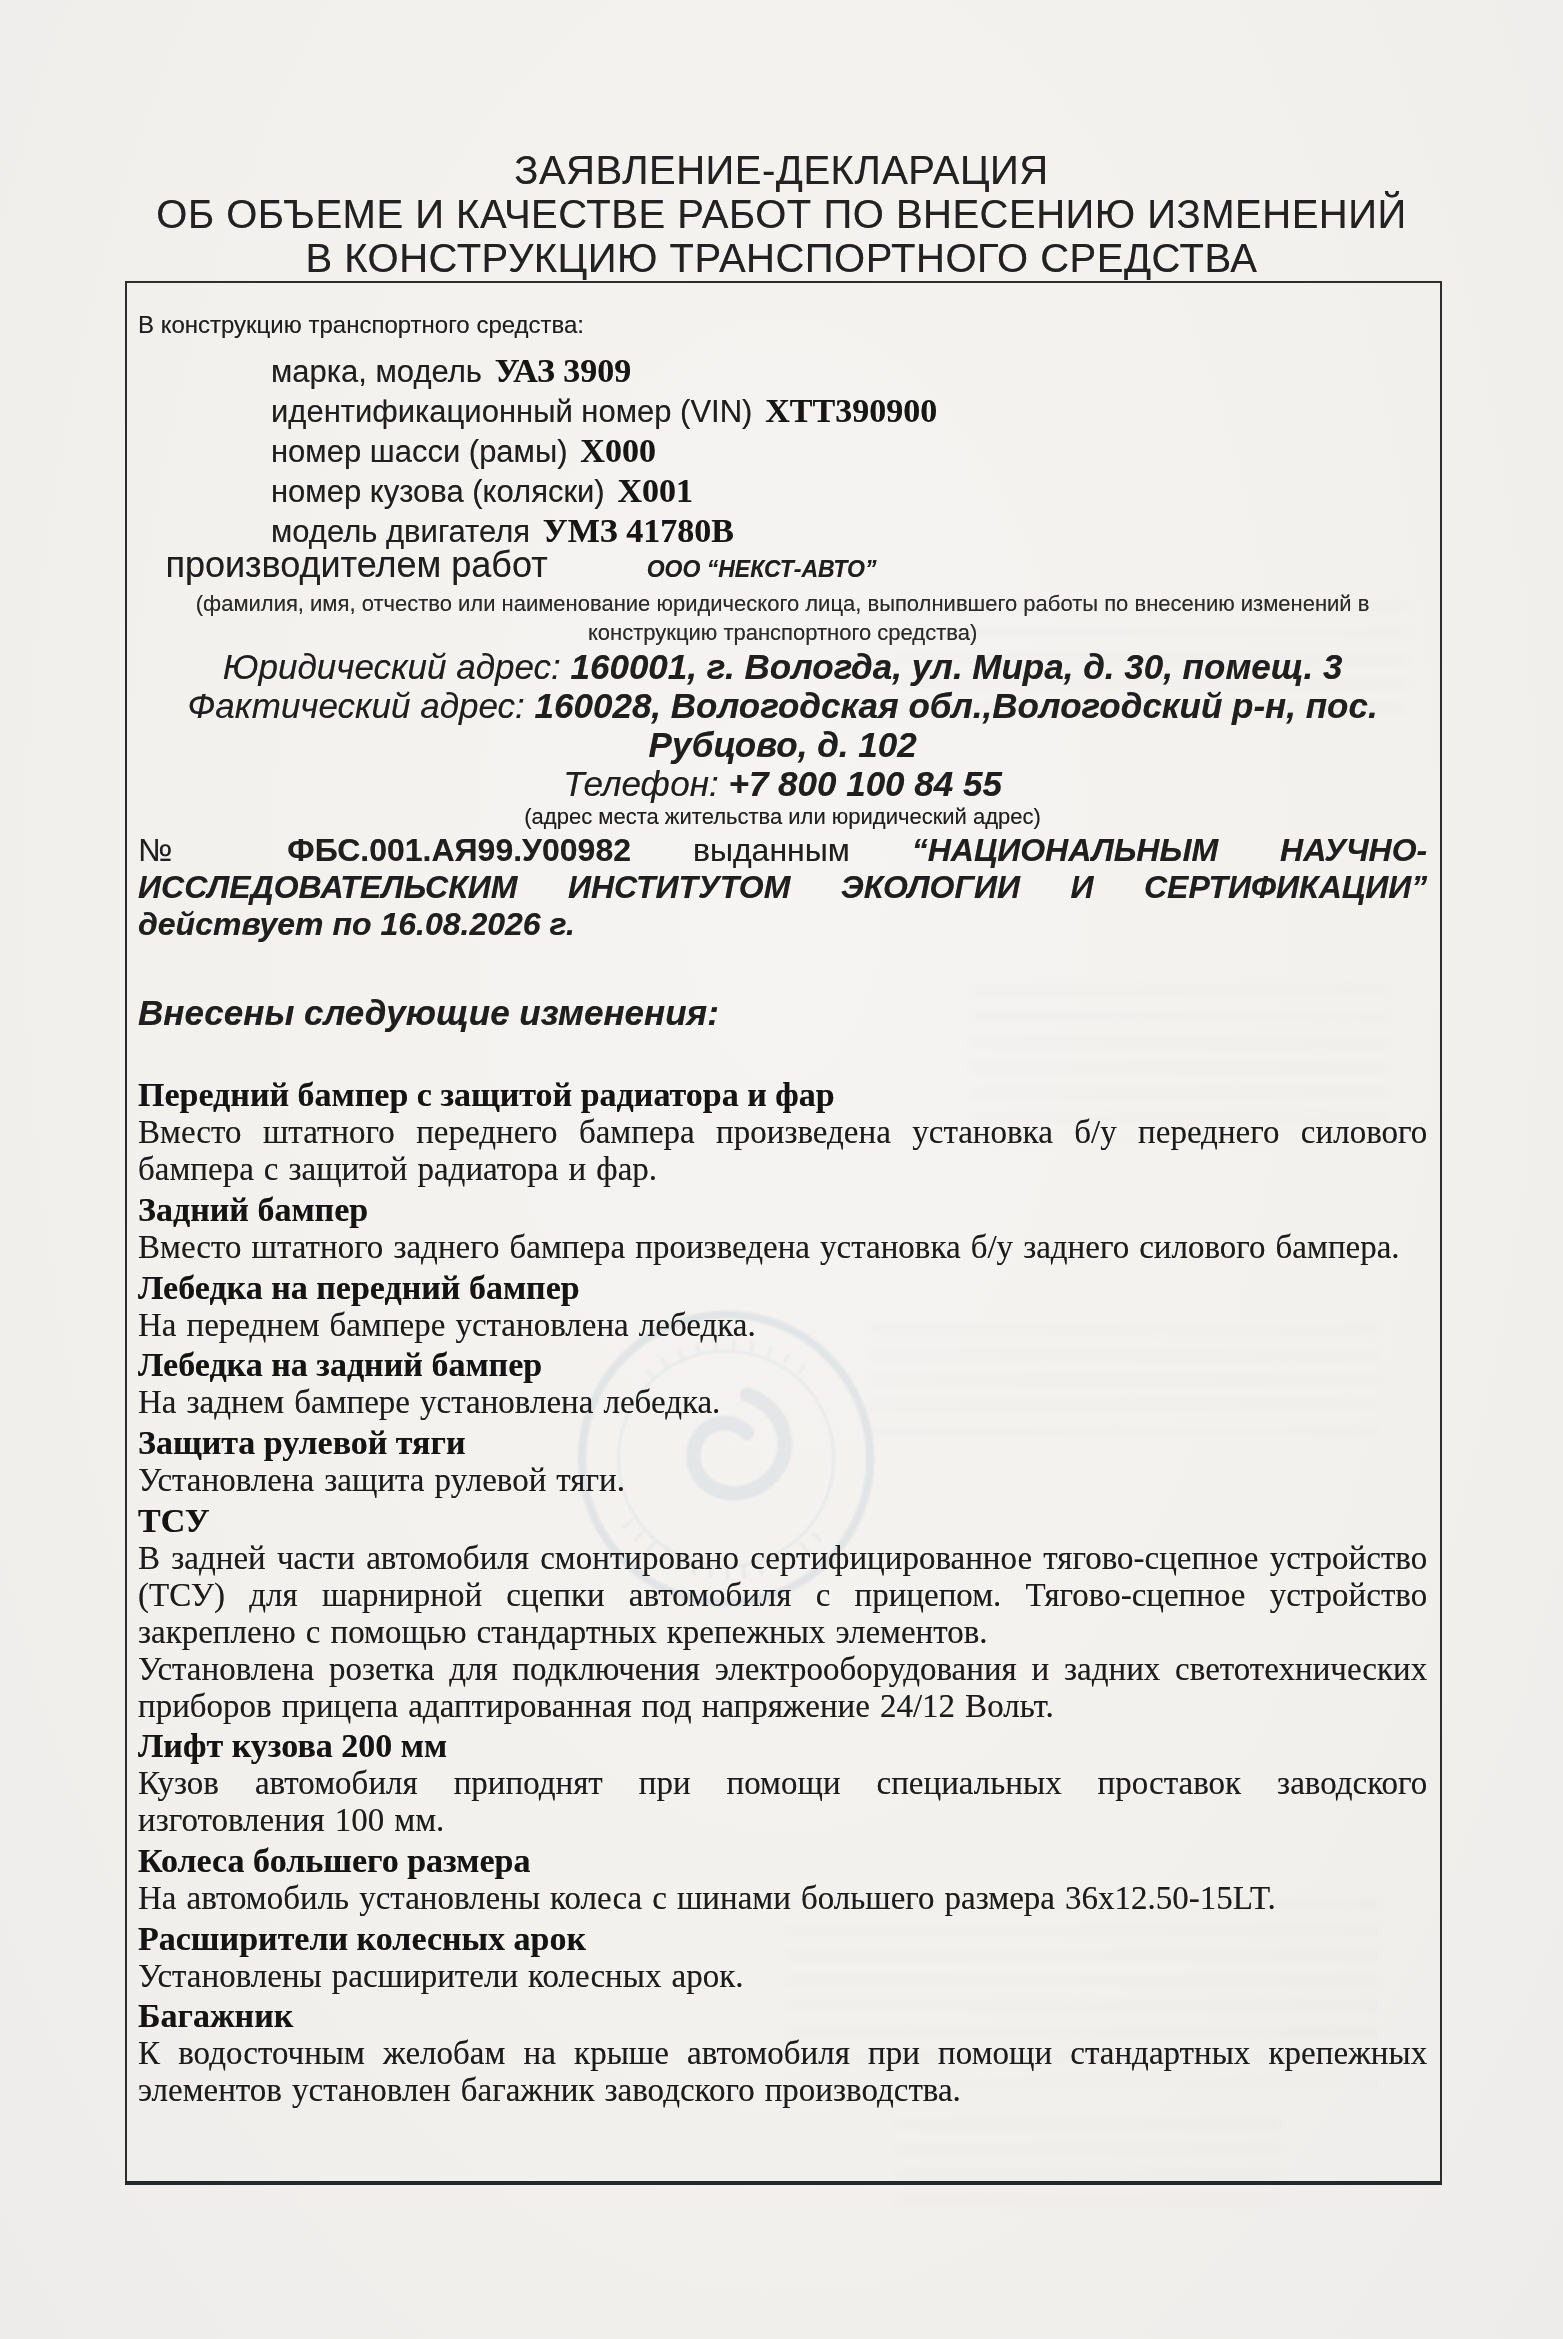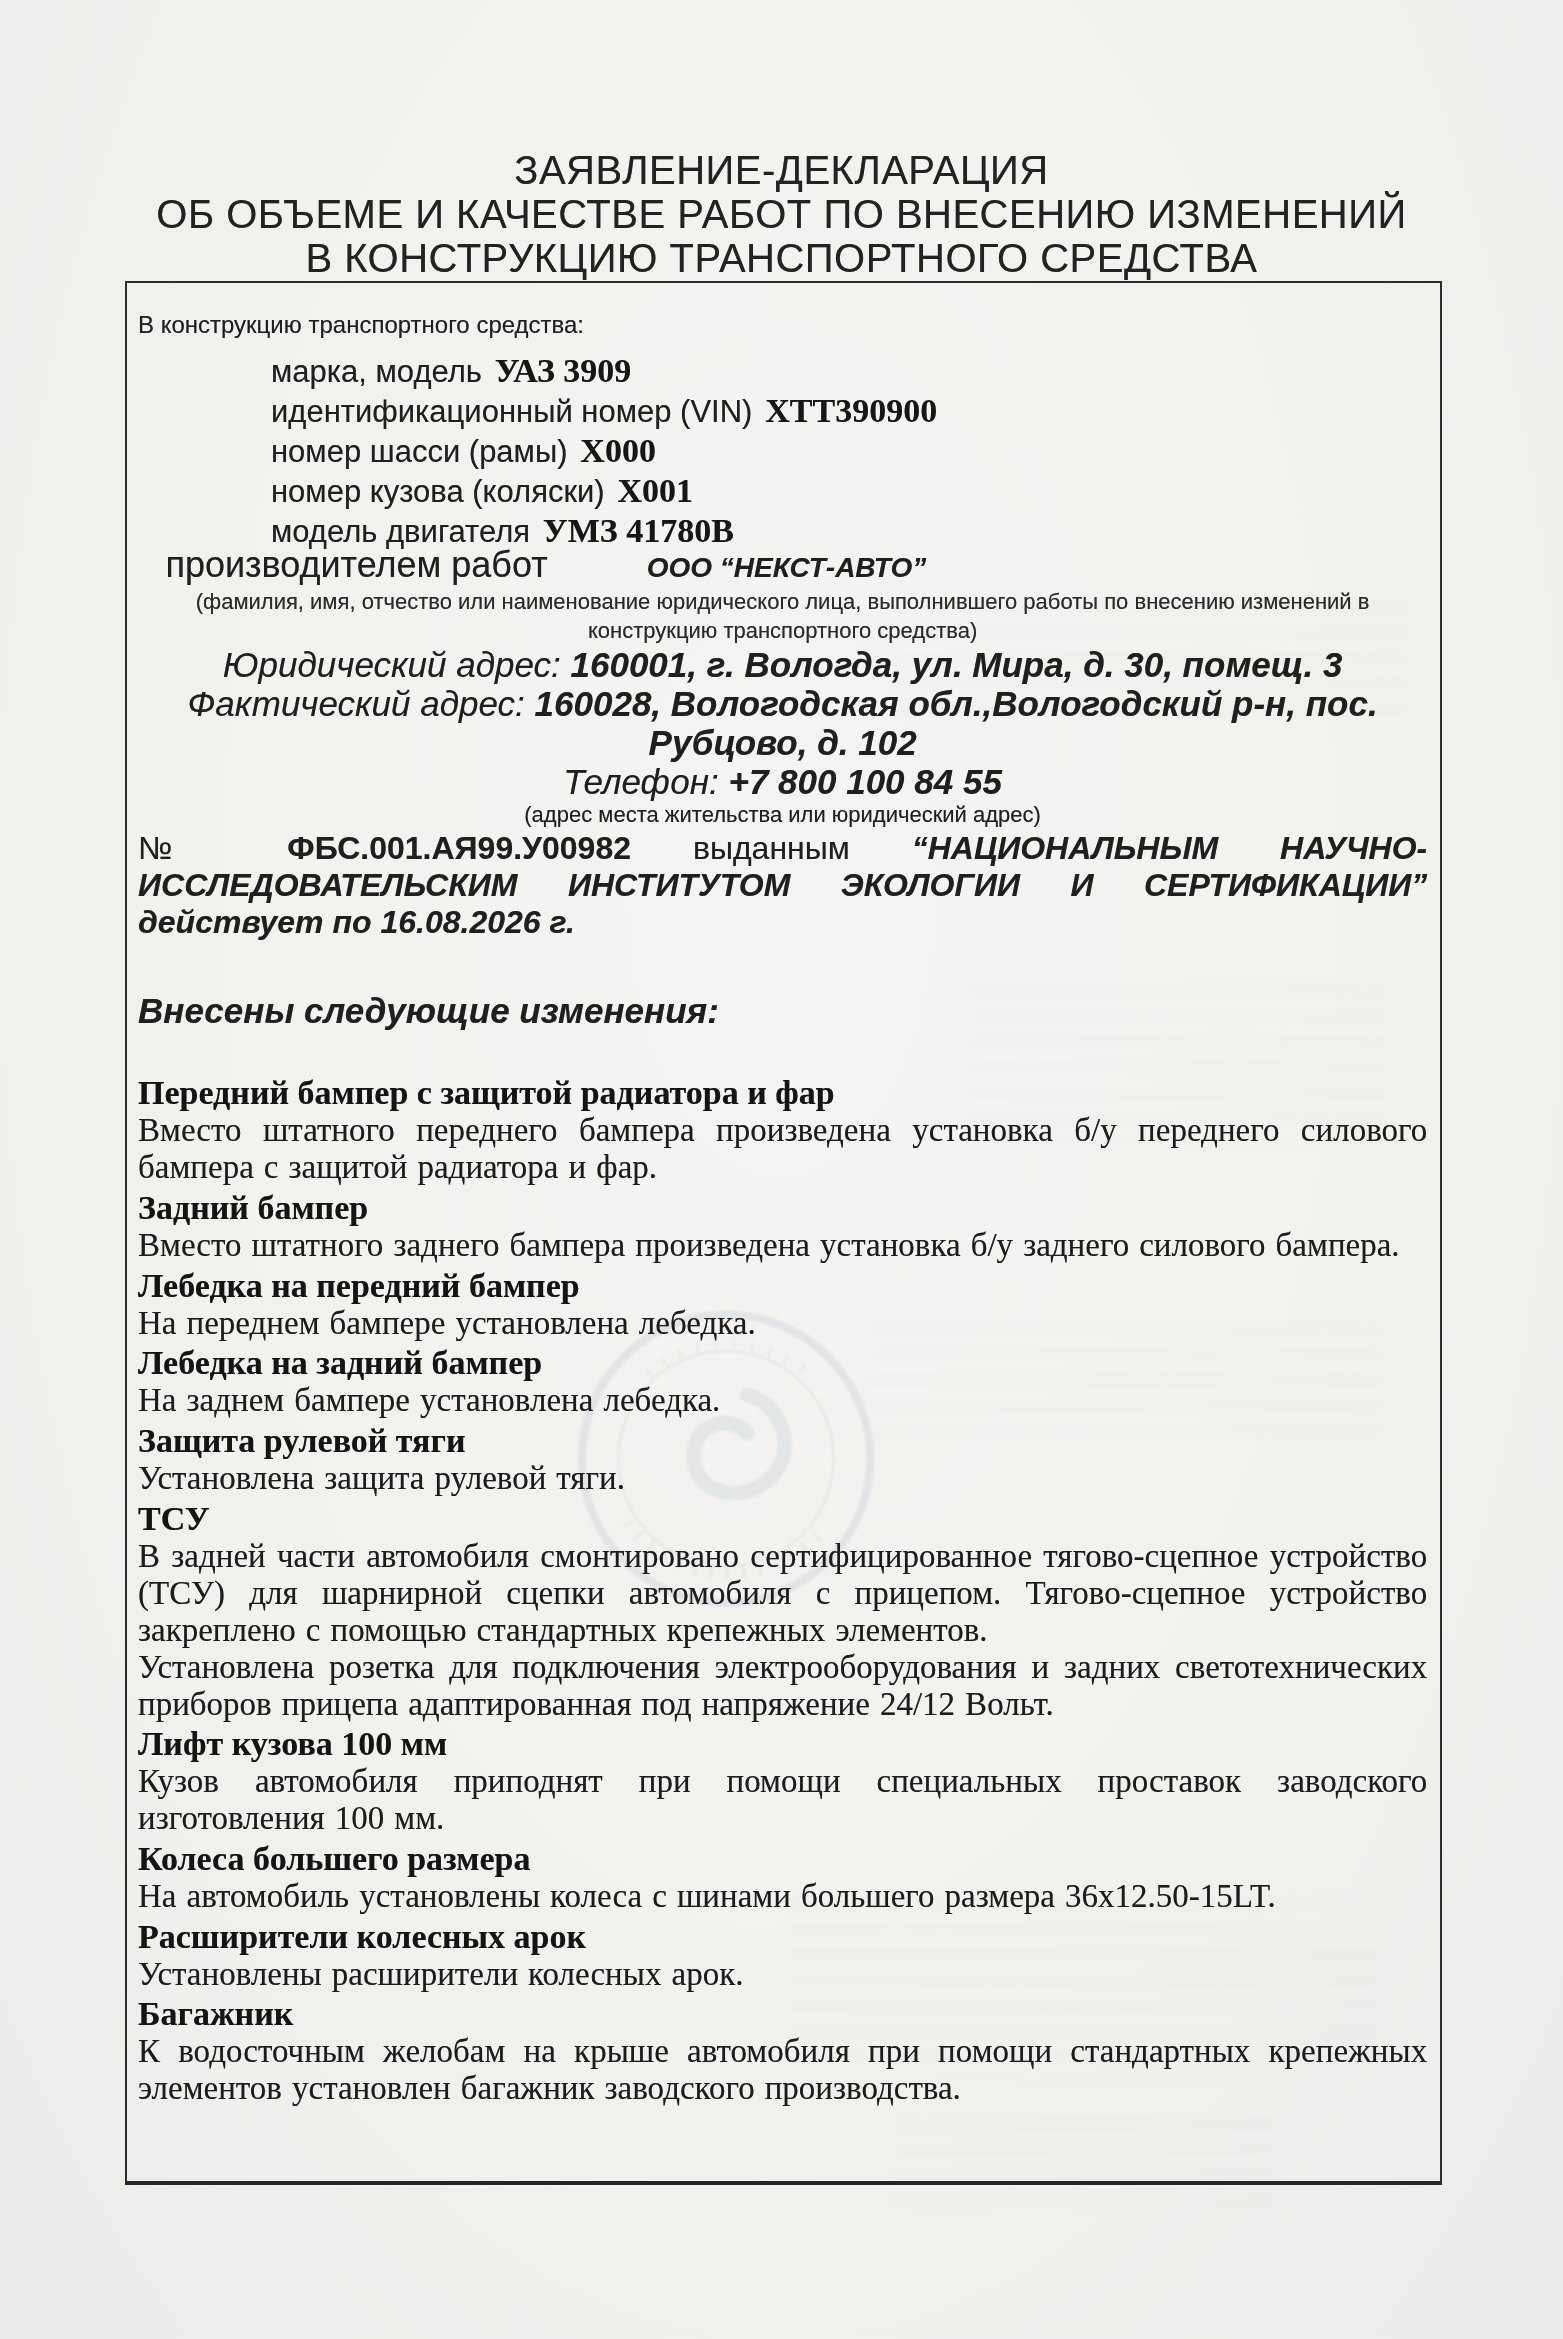--- a/index.html
+++ b/index.html
@@ -29,21 +29,21 @@
   }
   .intro{margin:1.8px 0 9.1px 0;font-size:24px;line-height:35px;}
   
   .fields{margin-left:133px;}
   .field-line{font-size:31px;line-height:39px;white-space:nowrap;}
   .f-value{
     font-family:"Liberation Serif","DejaVu Serif",serif;
     font-weight:bold;font-size:34px;margin-left:12.8px;color:#161616;
   }
   .producer{margin:-3.7px 0 0 27.4px;font-size:36px;line-height:35px;white-space:nowrap;}
-  .p-value{font-weight:bold;font-style:italic;margin-left:99px;font-size:28px;}
+  .p-value{font-weight:bold;font-style:italic;margin-left:99px;font-size:23px;}
   .fine-print{
     margin:1.8px auto 0 auto;max-width:1229px;
     font-size:22px;line-height:29px;text-align:center;color:#2a2a2a;
   }
   .addr{margin:0;text-align:center;font-size:35px;line-height:39px;font-style:italic;}
   .a-value{font-weight:bold;}
   .addr-note{margin:0;text-align:center;font-size:22px;line-height:27.4px;}
   
   .cert{margin-top:1.8px;}
   .cert-line{margin:0;font-size:32px;line-height:37px;}
@@ -211,21 +211,21 @@
 
   <div class="section">
     <p class="sec-title">ТСУ</p>
     <div>
             <p class="sec-p">В задней части автомобиля смонтировано сертифицированное тягово-сцепное устройство (ТСУ) для шарнирной сцепки автомобиля с прицепом. Тягово-сцепное устройство закреплено с помощью стандартных крепежных элементов.</p>
             <p class="sec-p">Установлена розетка для подключения электрооборудования и задних светотехнических приборов прицепа адаптированная под напряжение 24/12 Вольт.</p>
           </div>
   </div>
 
   <div class="section">
-    <p class="sec-title">Лифт кузова 100 мм</p>
+    <p class="sec-title">Лифт кузова 200 мм</p>
     <div>
             <p class="sec-p">Кузов автомобиля приподнят при помощи специальных проставок заводского изготовления 100 мм.</p>
           </div>
   </div>
 
   <div class="section">
     <p class="sec-title">Колеса большего размера</p>
     <div>
             <p class="sec-p">На автомобиль установлены колеса с шинами большего размера 36x12.50-15LT.</p>
           </div>

